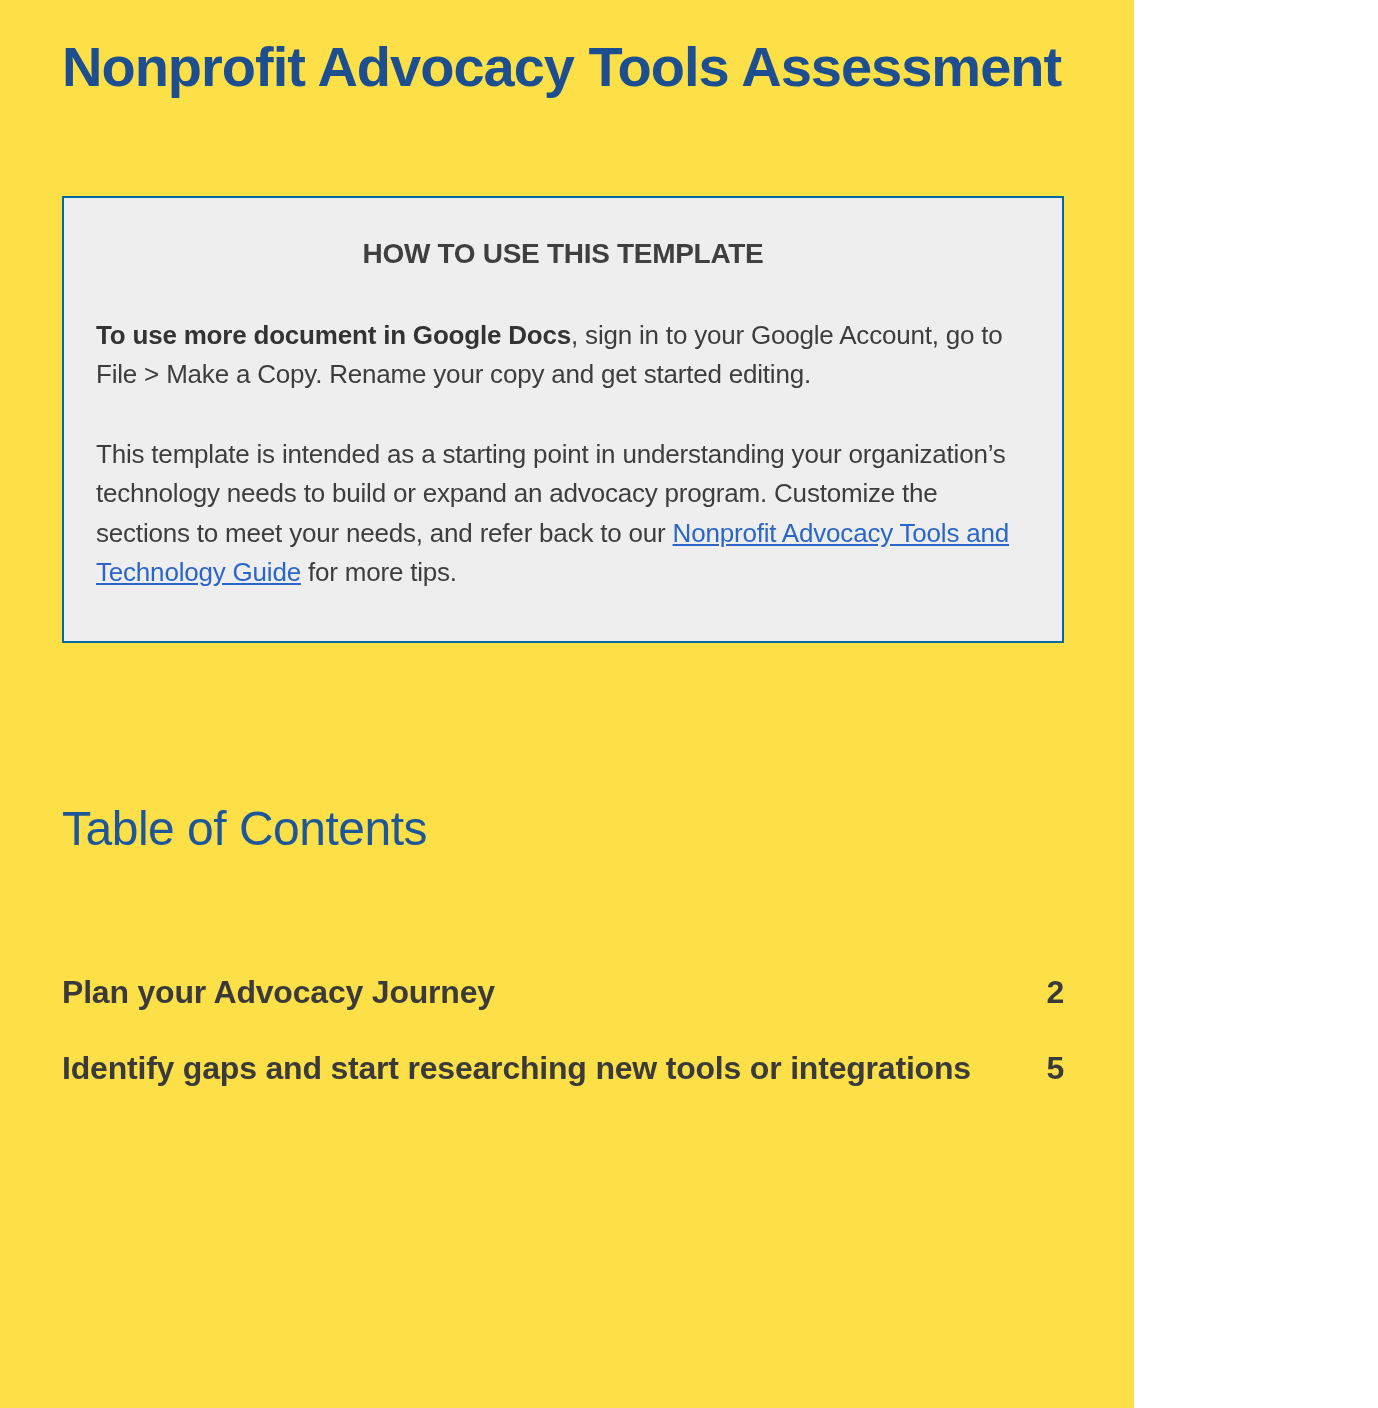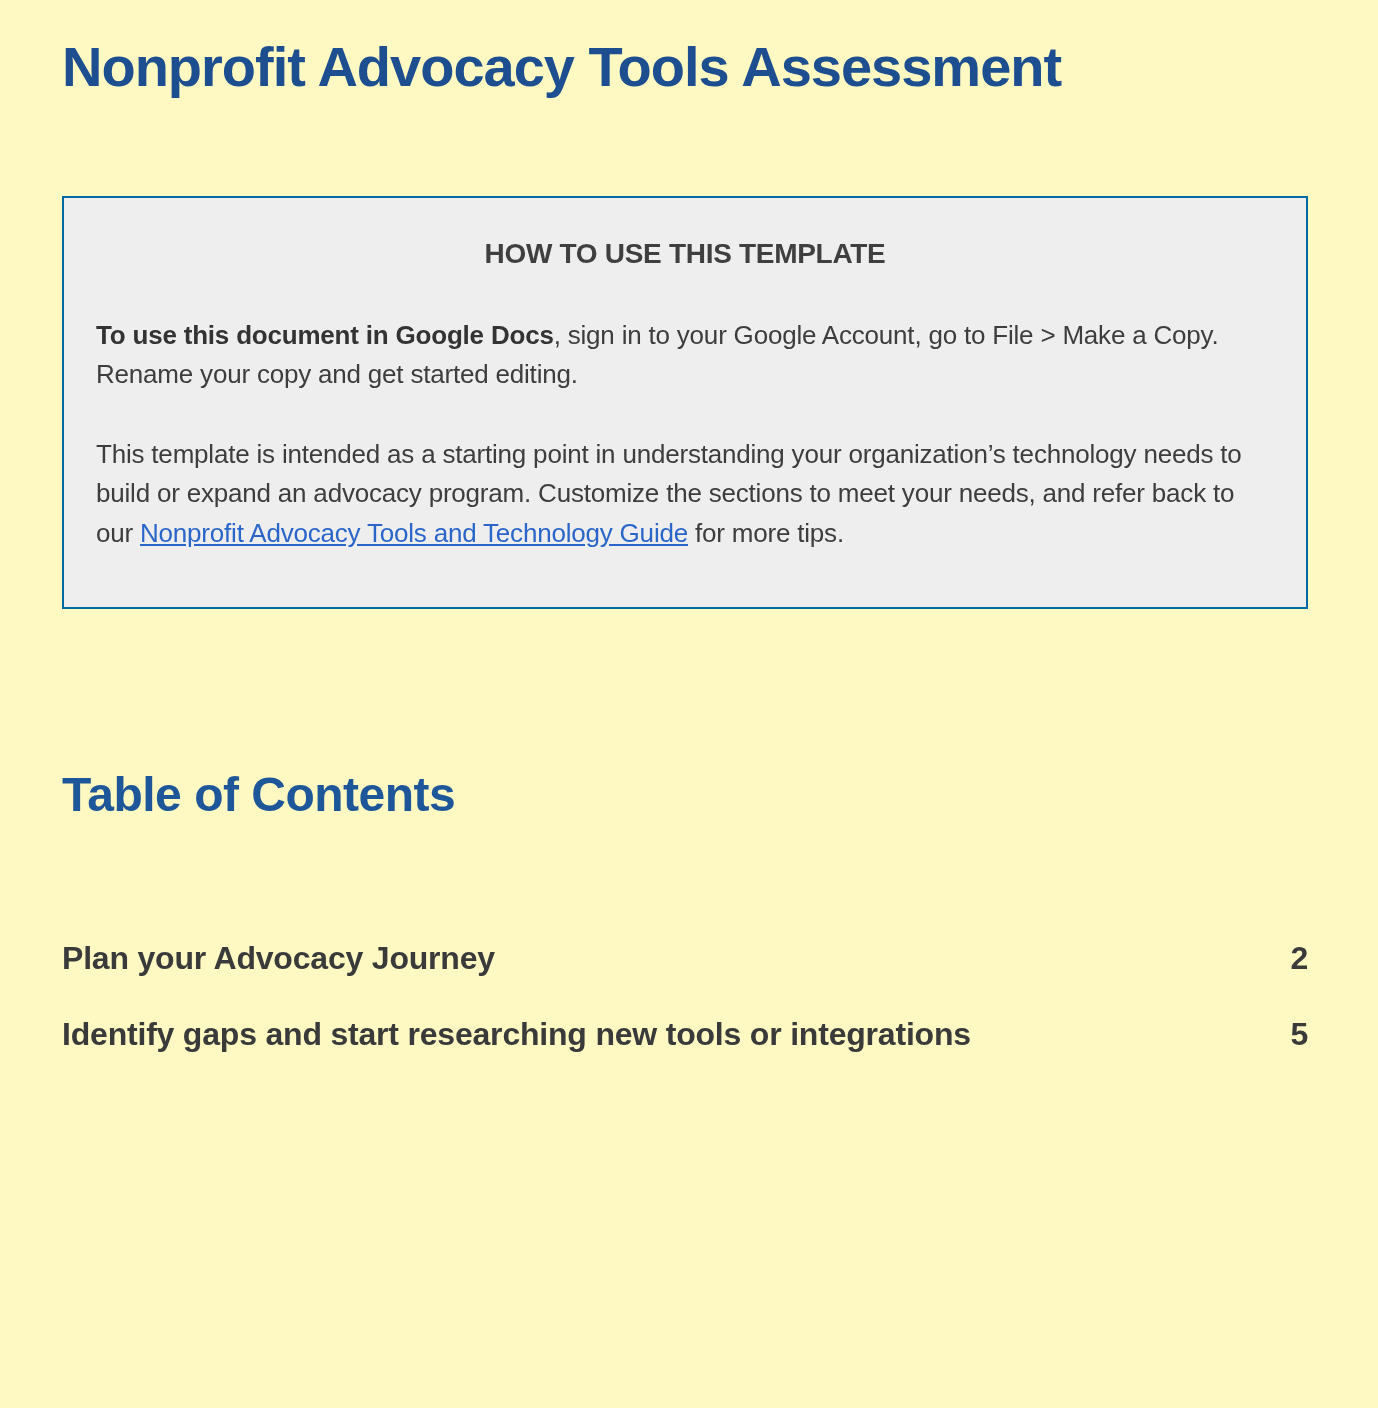--- a/index.html
+++ b/index.html
@@ -2,23 +2,23 @@
 <html><head>
 <meta charset="utf-8">
 <style>
   * { margin: 0; padding: 0; box-sizing: border-box; }
   html, body {
     background: #ffffff;
     font-family: "Liberation Sans", sans-serif;
     color: #3d3d3d;
   }
   .page {
-    width: 1378px;
+    width: 1134px;
     min-height: 1408px;
-    background: #fef9c3;
+    background: #fde047;
     padding: 36px 70px 40px 62px;
   }
 
   
   .doc-title {
     color: #1d4e8f;
     font-size: 56px;
     font-weight: 700;
     letter-spacing: -1px;
     line-height: 1.1;
@@ -47,34 +47,34 @@
     letter-spacing: -0.3px;
     margin-bottom: 46px;
   }
   .howto-box p {
     font-size: 26px;
     line-height: 1.52;
     color: #3d3d3d;
     letter-spacing: -0.2px;
     margin-bottom: 40px;
   }
-  .howto-box p:last-child { margin-bottom: 6px; }
+  .howto-box p:last-child { margin-bottom: 0; }
   .howto-box p b { color: #333333; }
   .guide-link {
     color: #2a66c9;
     text-decoration: underline;
     cursor: pointer;
   }
 
   
   .toc-title {
     margin-top: 158px;
     color: #1e5799;
     font-size: 48px;
-    font-weight: 700;
+    font-weight: 400;
     letter-spacing: -0.5px;
   }
   .toc-list { margin-top: 118px; }
   .toc-row {
     display: flex;
     justify-content: space-between;
     align-items: baseline;
     font-size: 32px;
     font-weight: 700;
     color: #3a3a3a;
@@ -89,21 +89,21 @@
 <body>
 
 <div class="page">
 
   <h1 class="doc-title">Nonprofit Advocacy Tools Assessment</h1>
 
 
   <section class="howto-box">
     <h3 class="howto-heading">HOW TO USE THIS TEMPLATE</h3>
 
-    <p><b>To use this document in Google Docs</b><span>, sign in to your Google Account, go to File &gt; Make a Copy. Rename your copy and get started editing.</span></p>
+    <p><b>To use more document in Google Docs</b><span>, sign in to your Google Account, go to File &gt; Make a Copy. Rename your copy and get started editing.</span></p>
 
 
     <p><span>This template is intended as a starting point in understanding your organization’s technology needs to build or expand an advocacy program. Customize the sections to meet your needs, and refer back to our </span><a class="guide-link">Nonprofit Advocacy Tools and Technology Guide</a><span> for more tips.</span></p>
   </section>
 
   <h2 class="toc-title">Table of Contents</h2>
 
   <div class="toc-list">
 
     <div class="toc-row">

